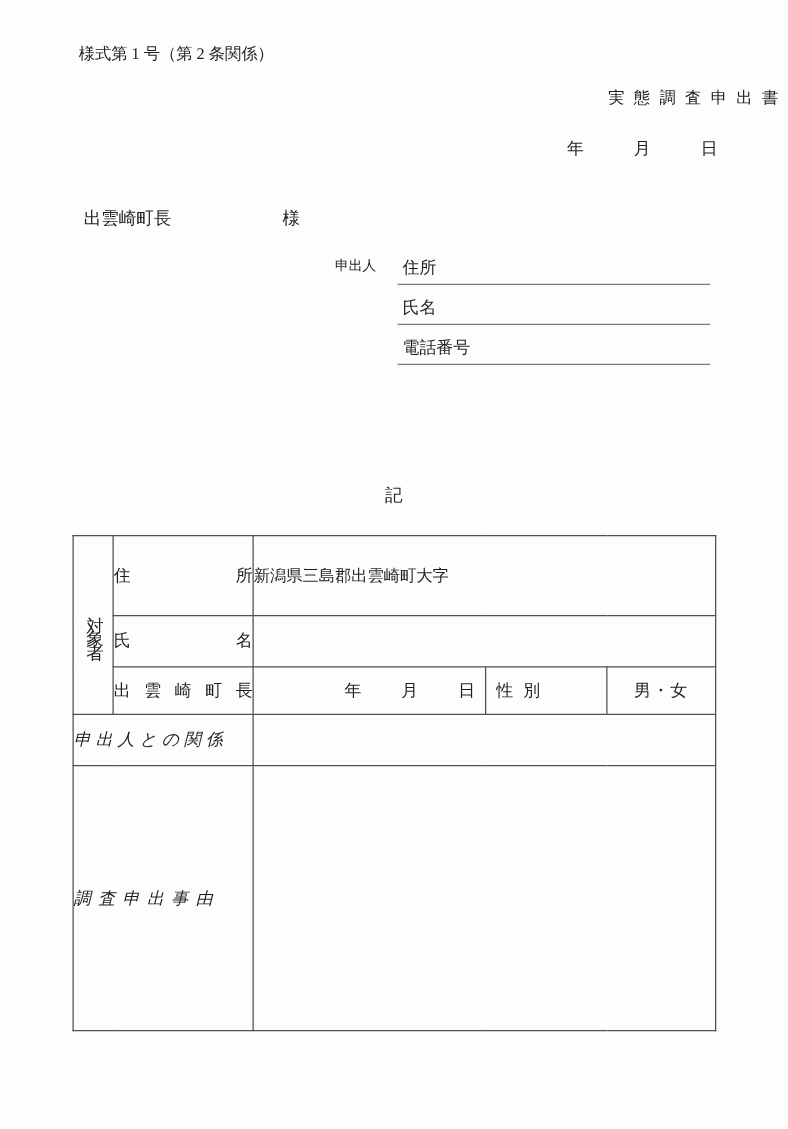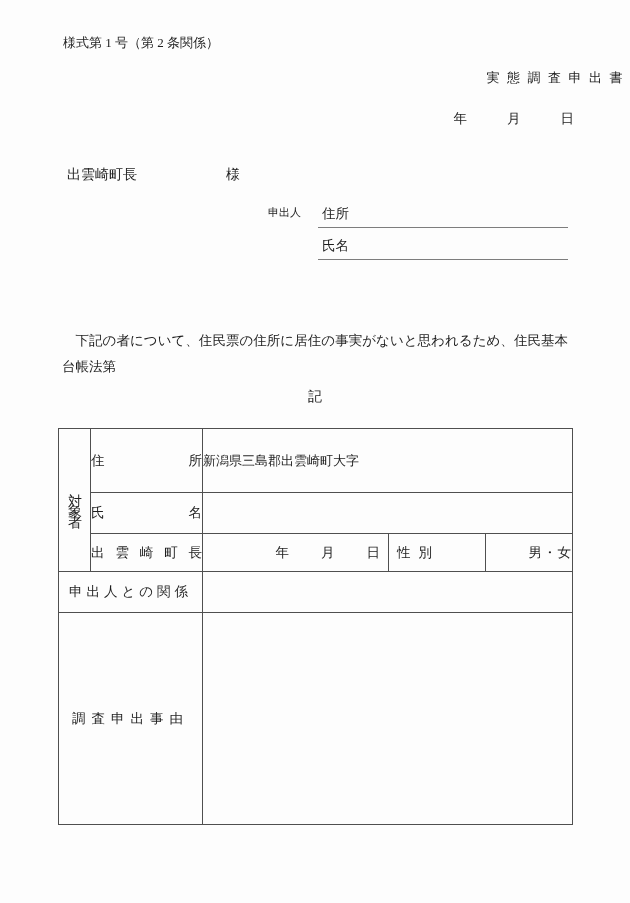--- a/index.html
+++ b/index.html
@@ -117,23 +117,23 @@
     padding: 8px 8px 0 8px;
     font-size: 13px;
   }
   .bd-row {
     display: flex;
     justify-content: flex-end;
     gap: 32px;
     padding-right: 8px;
   }
   .sex-label-cell { text-align: left; letter-spacing: 8px; text-indent: 8px; }
-  .sex-value-cell { text-align: right; letter-spacing: 1px; font-family: Liberation Mono, monospace; }
-  .relation-label-cell { text-align: center; letter-spacing: 4px; }
-  .reason-label-cell { text-align: center; letter-spacing: 6px; }
+  .sex-value-cell { text-align: center; letter-spacing: 1px; font-family: Liberation Mono, monospace; }
+  .relation-label-cell { letter-spacing: 4px; font-style: italic; }
+  .reason-label-cell { text-align: left; letter-spacing: 6px; font-style: italic; }
 </style>
 </head>
 <body>
 
 <div class="page">
 
   <div class="form-number">様式第 1 号（第 2 条関係）</div>
 
   <div class="doc-title">実態調査申出書</div>
 
@@ -152,24 +152,27 @@
 
   <div class="applicant-fields">
     <div class="field-row">
       <span>住所</span>
       <span></span>
     </div>
     <div class="field-row">
       <span>氏名</span>
       <span></span>
     </div>
+    <div class="field-row">
+      <span>電話番号</span>
+      <span></span>
+    </div>
   </div>
 
   <div class="body-text">
-    <div class="body-line-1">下記の者について、住民票の住所に居住の事実がないと思われるため、住民基本台帳法第</div>
   </div>
 
   <div class="record-mark">記</div>
 
   <table class="form-table">
     <colgroup>
       <col style="width:32px">
       <col style="width:112px">
       <col style="width:186px">
       <col style="width:97px">

